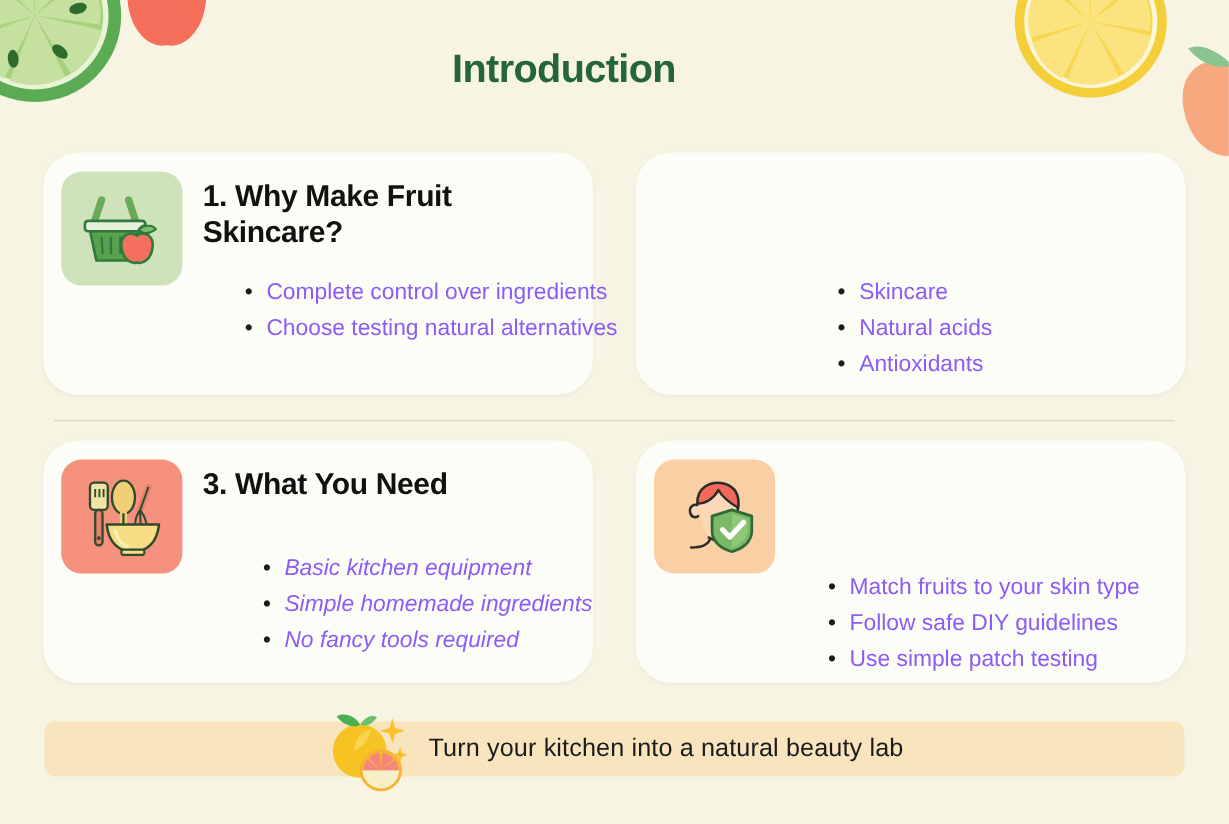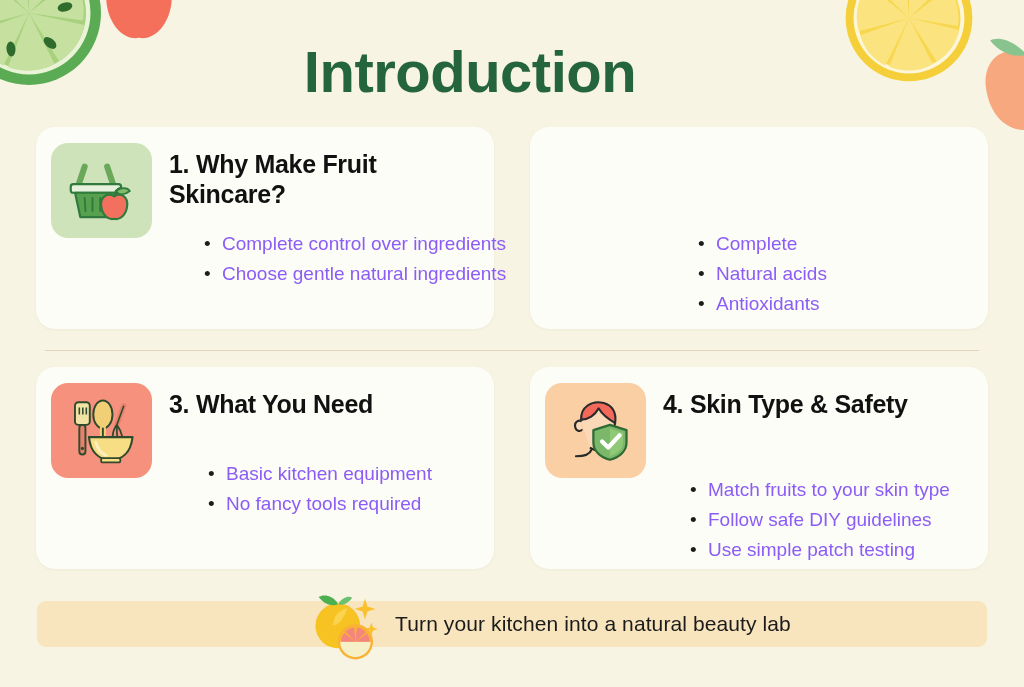--- a/index.html
+++ b/index.html
@@ -28,21 +28,21 @@
   #deco-apple-tl  { left: 100px;  top: -40px;  width: 78px;  height: 84px;  }
   #deco-lemon-tr  { left: 843px;  top: -48px;  width: 132px; height: 132px; }
   #deco-peach-tr  { left: 975px;  top: 22px;   width: 105px; height: 112px; }
 
   
   #title {
     position: absolute;
     left: 0; top: 38px;
     width: 940px;
     text-align: center;
-    font-size: 58px;
+    font-size: 33px;
     font-weight: bold;
     letter-spacing: -0.5px;
     color: #25653e;
   }
 
   
   #grid {
     position: absolute;
     left: 36px; top: 127px;
     width: 952px;
@@ -60,21 +60,21 @@
     left: 9px; top: 223px;
     width: 934px; height: 1px;
     background: #ded7bd;
   }
 
   .card {
     position: absolute;
     width: 458px;
     height: 202px;
     background: #fdfdf7;
-    border-radius: 19px;
+    border-radius: 29px;
     box-shadow: 0 1px 3px rgba(120,110,70,0.07);
   }
   #card-1 { left: 0px;   top: 0px;   }
   #card-2 { left: 494px; top: 0px;   }
   #card-3 { left: 0px;   top: 240px; }
   #card-4 { left: 494px; top: 240px; }
 
   .card-head {
     position: absolute;
     left: 15px; top: 16px;
@@ -104,21 +104,21 @@
   .bullets {
     position: absolute;
     left: 168px;
     right: 10px;
     list-style: none;
     margin: 0;
     padding: 0;
   }
   #card-1 .bullets { top: 102px; }
   #card-2 .bullets { top: 102px; }
-  #card-3 .bullets { top: 92px;  left: 172px; }
+  #card-3 .bullets { top: 92px;  left: 183px; font-style: italic; }
   #card-4 .bullets { top: 108px;  left: 160px; }
 
   .bullets li {
     position: relative;
     padding-left: 18px;
     font-size: 19px;
     line-height: 30px;
     color: #8b5cf6;
     white-space: nowrap;
   }
@@ -139,21 +139,20 @@
     border-radius: 9px;
   }
   #footer-inner {
     position: absolute;
     left: 0; top: 0;
     width: 950px; height: 46px;
     display: flex;
     align-items: center;
     justify-content: center;
     gap: 14px;
-    margin-left: 38px;
   }
   #footer-emoji {
     width: 72px; height: 72px;
     margin-top: 2px;
     flex: none;
   }
   #footer-text {
     font-size: 21px;
     color: #1b1b1b;
     letter-spacing: 0.1px;
@@ -236,27 +235,27 @@
             </g>
             <path d="M54 44 C46 39 38 45 39 55 C40 66 48 72 54 70 C60 72 68 66 69 55 C70 45 62 39 54 44 Z" fill="#f4705e" stroke="#2f7a3c" stroke-width="2.5"></path>
             <path d="M54 44 C55 38 58 35 62 34" stroke="#2f7a3c" stroke-width="2.5" fill="none" stroke-linecap="round"></path>
             <path d="M56 38 C62 33 70 34 72 38 C66 43 59 43 56 38 Z" fill="#7fbd6b" stroke="#2f7a3c" stroke-width="2"></path>
           </svg>
         </div>
         <div class="card-title">1. Why Make Fruit Skincare?</div>
       </div>
       <ul class="bullets">
         <li>Complete control over ingredients</li>
-        <li>Choose gentle natural ingredients</li>
+        <li>Choose testing natural alternatives</li>
       </ul>
     </div>
 
     <div class="card" id="card-2">
       <ul class="bullets">
-        <li>Complete</li>
+        <li>Skincare</li>
         <li>Natural acids</li>
         <li>Antioxidants</li>
       </ul>
     </div>
 
     <div class="card" id="card-3">
       <div class="card-head">
         <div class="icon-tile" style="background:#f6917e">
           <svg width="72" height="68" viewBox="0 0 82 78">
             <rect x="10" y="6" width="17" height="26" rx="4" fill="#f0e3a4" stroke="#2f4a2c" stroke-width="2.2"></rect>
@@ -279,38 +278,38 @@
             </g>
             <path d="M26 46 H76 C74 64 64 72 51 72 C38 72 28 64 26 46 Z" fill="#f7dd84" stroke="#2f4a2c" stroke-width="2.4" stroke-linejoin="round"></path>
             <path d="M34 52 C36 60 41 65 46 67" stroke="#fbefbe" stroke-width="3.2" fill="none" stroke-linecap="round"></path>
             <rect x="40" y="70" width="22" height="5" rx="2" fill="#f7dd84" stroke="#2f4a2c" stroke-width="2"></rect>
           </svg>
         </div>
         <div class="card-title">3. What You Need</div>
       </div>
       <ul class="bullets">
         <li>Basic kitchen equipment</li>
+        <li>Simple homemade ingredients</li>
         <li>No fancy tools required</li>
       </ul>
     </div>
 
     <div class="card" id="card-4">
       <div class="card-head">
         <div class="icon-tile" style="background:#fbcfa4">
           <svg width="72" height="68" viewBox="0 0 82 78">
             <path d="M24 28 C24 12 38 4 50 8 C62 12 64 24 62 36 C61 46 58 54 52 58 C46 62 40 62 34 58" fill="#fbd9b8" stroke="#2b2b2b" stroke-width="2.4"></path>
             <path d="M24 28 C22 26 16 28 17 34 C18 40 24 40 25 37" fill="#fbd9b8" stroke="#2b2b2b" stroke-width="2.4"></path>
             <path d="M24 26 C23 12 36 3 50 7 C63 11 64 22 63 30 C56 26 48 20 44 13 C40 21 32 26 24 26 Z" fill="#f2695a" stroke="#2b2b2b" stroke-width="2.4" stroke-linejoin="round"></path>
             <path d="M36 60 C34 66 26 68 18 68" stroke="#2b2b2b" stroke-width="2.4" fill="none" stroke-linecap="round"></path>
             <path d="M57 32 L76 38 V52 C76 62 68 69 57 72 C46 69 38 62 38 52 V38 Z" fill="#7cb86a" stroke="#2f6b34" stroke-width="2.6" stroke-linejoin="round"></path>
             <path d="M57 36 L72 41 V52 C72 59 66 65 57 68 Z" fill="#8fc877"></path>
             <path d="M48 51 L55 58 L68 44" stroke="#ffffff" stroke-width="5" fill="none" stroke-linecap="round" stroke-linejoin="round"></path>
           </svg>
         </div>
-        <div class="card-title">4. Skin Type &amp; Safety</div>
       </div>
       <ul class="bullets">
         <li>Match fruits to your skin type</li>
         <li>Follow safe DIY guidelines</li>
         <li>Use simple patch testing</li>
       </ul>
     </div>
   </div>
 
   <div id="footer"></div>

